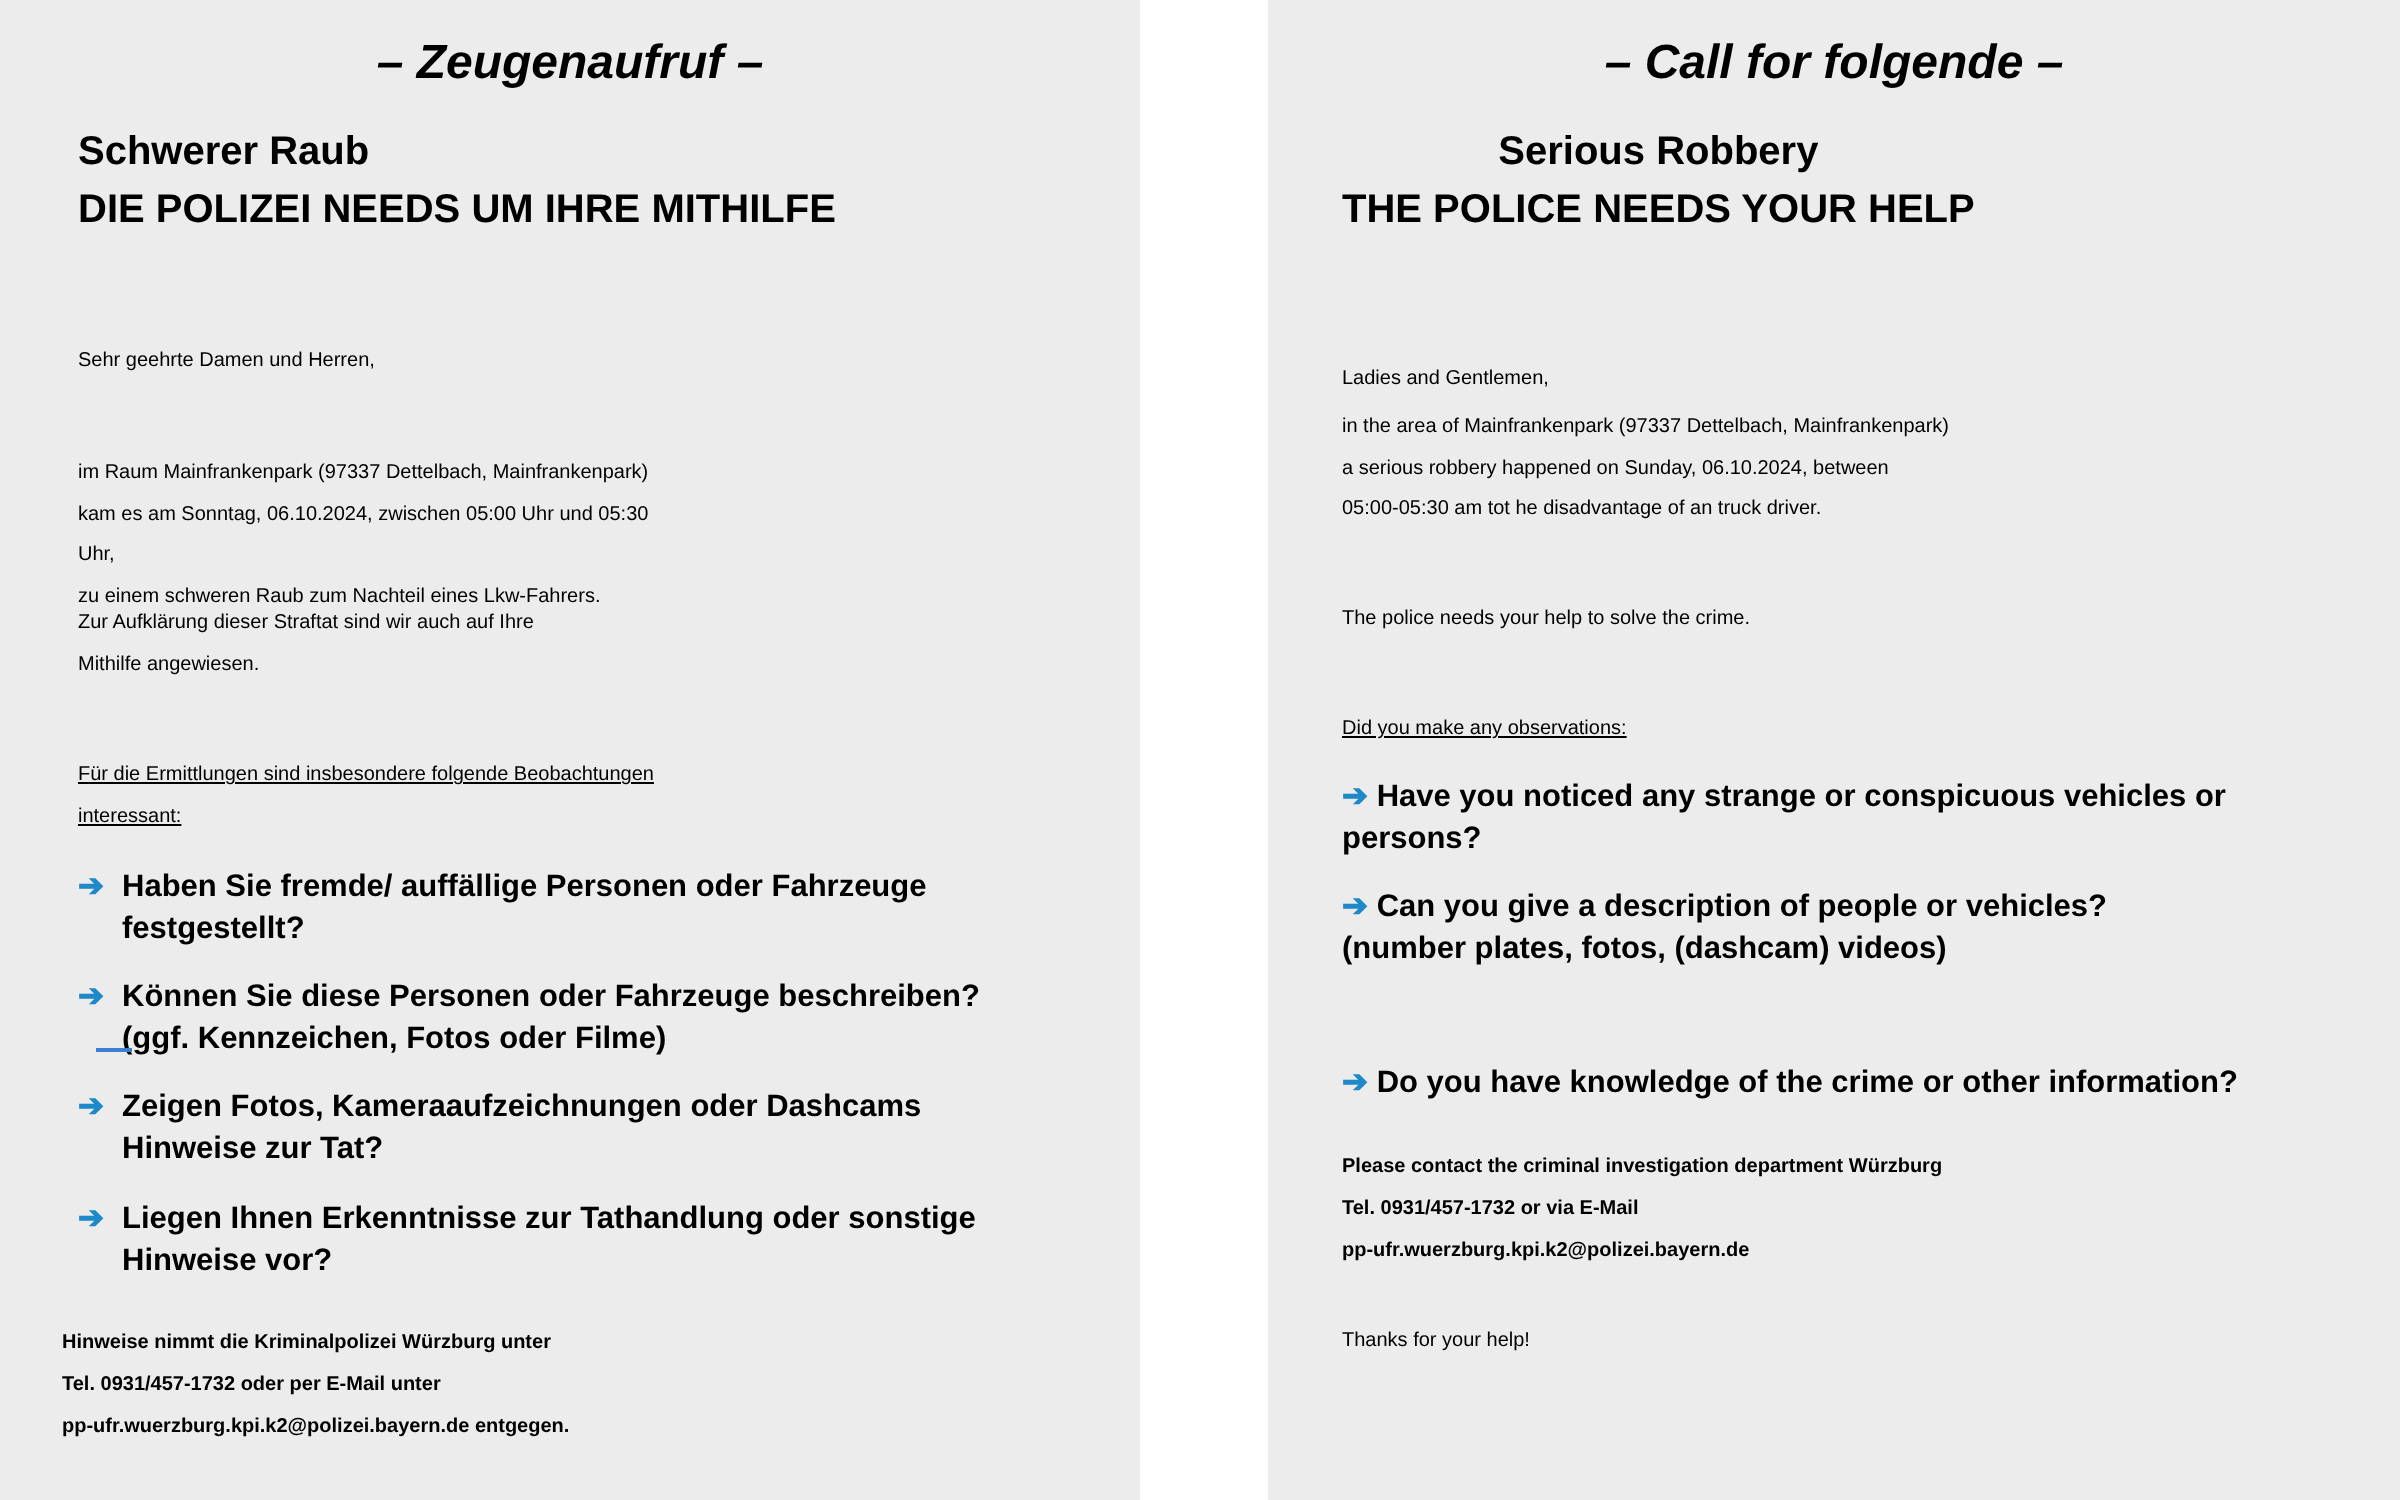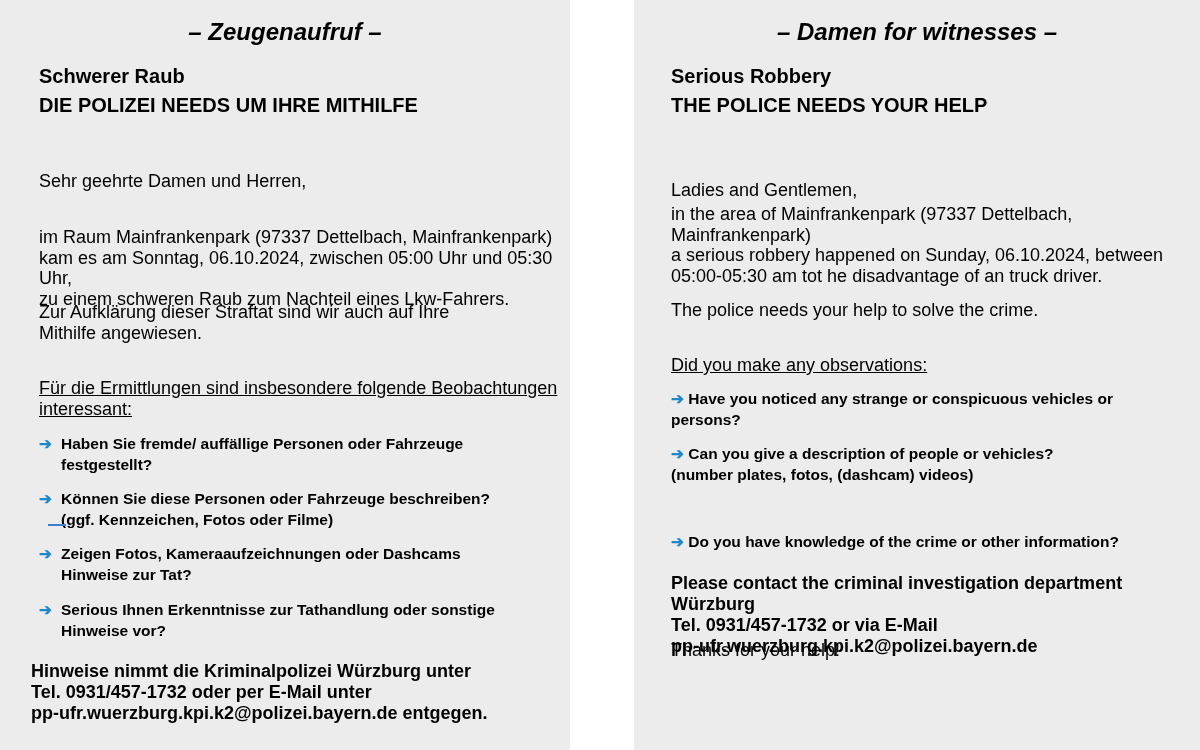--- a/index.html
+++ b/index.html
@@ -4,21 +4,21 @@
 <style>
   html,body{margin:0;padding:0;}
   body{width:1200px;height:750px;background:#ffffff;position:relative;overflow:hidden;
        font-family:"Liberation Sans", sans-serif;color:#000;}
   .panel{position:absolute;top:0;height:750px;background:#ececec;}
   #left{left:0;width:570px;}
   #right{left:634px;width:566px;}
   .title{position:absolute;top:18px;left:0;width:100%;text-align:center;
          font-size:24px;font-weight:bold;font-style:italic;}
   .subtitle{position:absolute;font-size:20px;font-weight:bold;line-height:29px;}
-  .block{position:absolute;font-size:18px;line-height:20.5px;white-space:pre-line;}
+  .block{position:absolute;font-size:10px;line-height:20.5px;white-space:pre-line;}
   .bold{font-weight:bold;}
   .u{text-decoration:underline;}
   .q{position:absolute;font-size:15.5px;line-height:21px;font-weight:bold;}
   .arrow{color:#1e88c8;font-weight:bold;display:inline-block;}
   .qtext{white-space:pre-line;}
   .hang .arrow{position:absolute;left:0;top:0;}
   .hang .qtext{display:block;padding-left:22px;}
   .blueline{position:absolute;height:2px;background:#3d7fd1;}
 </style>
 </head>
@@ -51,45 +51,45 @@
 (ggf. Kennzeichen, Fotos oder Filme)</span>
   </div>
   <div class="blueline" style="left:48px;top:524px;width:18px;"></div>
   <div class="q hang" style="left:39px;top:543px;width:520px;">
     <span class="arrow">➔</span>
     <span class="qtext">Zeigen Fotos, Kameraaufzeichnungen oder Dashcams
 Hinweise zur Tat?</span>
   </div>
   <div class="q hang" style="left:39px;top:599px;width:520px;">
     <span class="arrow">➔</span>
-    <span class="qtext">Serious Ihnen Erkenntnisse zur Tathandlung oder sonstige
+    <span class="qtext">Liegen Ihnen Erkenntnisse zur Tathandlung oder sonstige
 Hinweise vor?</span>
   </div>
 
   <div class="block bold" style="left:31px;top:661px;line-height:21px;">Hinweise nimmt die Kriminalpolizei Würzburg unter
 Tel. 0931/457-1732 oder per E-Mail unter
 pp-ufr.wuerzburg.kpi.k2@polizei.bayern.de entgegen.</div>
 </div>
 
 <div id="right" class="panel">
-  <div class="title">– Damen for witnesses –</div>
-  <div class="subtitle" style="left:37px;top:62px;">
+  <div class="title">– Call for folgende –</div>
+  <div class="subtitle" style="left:37px;top:62px;text-align:center;">
     <div>Serious Robbery</div>
     <div>THE POLICE NEEDS YOUR HELP</div>
   </div>
   <div class="block" style="left:37px;top:156px;margin-top:24px;">Ladies and Gentlemen,</div>
   <div class="block" style="left:37px;top:204px;">in the area of Mainfrankenpark (97337 Dettelbach, Mainfrankenpark)
 a serious robbery happened on Sunday, 06.10.2024, between
 05:00-05:30 am tot he disadvantage of an truck driver.</div>
   <div class="block" style="left:37px;top:300px;">The police needs your help to solve the crime.</div>
   <div class="block u" style="left:37px;top:355px;">Did you make any observations:</div>
 
   <div class="q" style="left:37px;top:388px;width:520px;white-space:pre-line;"><span class="arrow">➔</span> <span class="qtext">Have you noticed any strange or conspicuous vehicles or
 persons?</span></div>
   <div class="q" style="left:37px;top:443px;width:520px;white-space:pre-line;"><span class="arrow">➔</span> <span class="qtext">Can you give a description of people or vehicles?
  (number plates, fotos, (dashcam) videos)</span></div>
   <div class="q" style="left:37px;top:531px;width:520px;"><span class="arrow">➔</span> <span class="qtext">Do you have knowledge of the crime or other information?</span></div>
 
   <div class="block bold" style="left:37px;top:573px;line-height:21px;">Please contact the criminal investigation department Würzburg
 Tel. 0931/457-1732 or via E-Mail
 pp-ufr.wuerzburg.kpi.k2@polizei.bayern.de</div>
-  <div class="block" style="left:37px;top:640px;">Thanks for your help!</div>
+  <div class="block" style="left:37px;top:661px;">Thanks for your help!</div>
 </div>
 
 </body></html>

